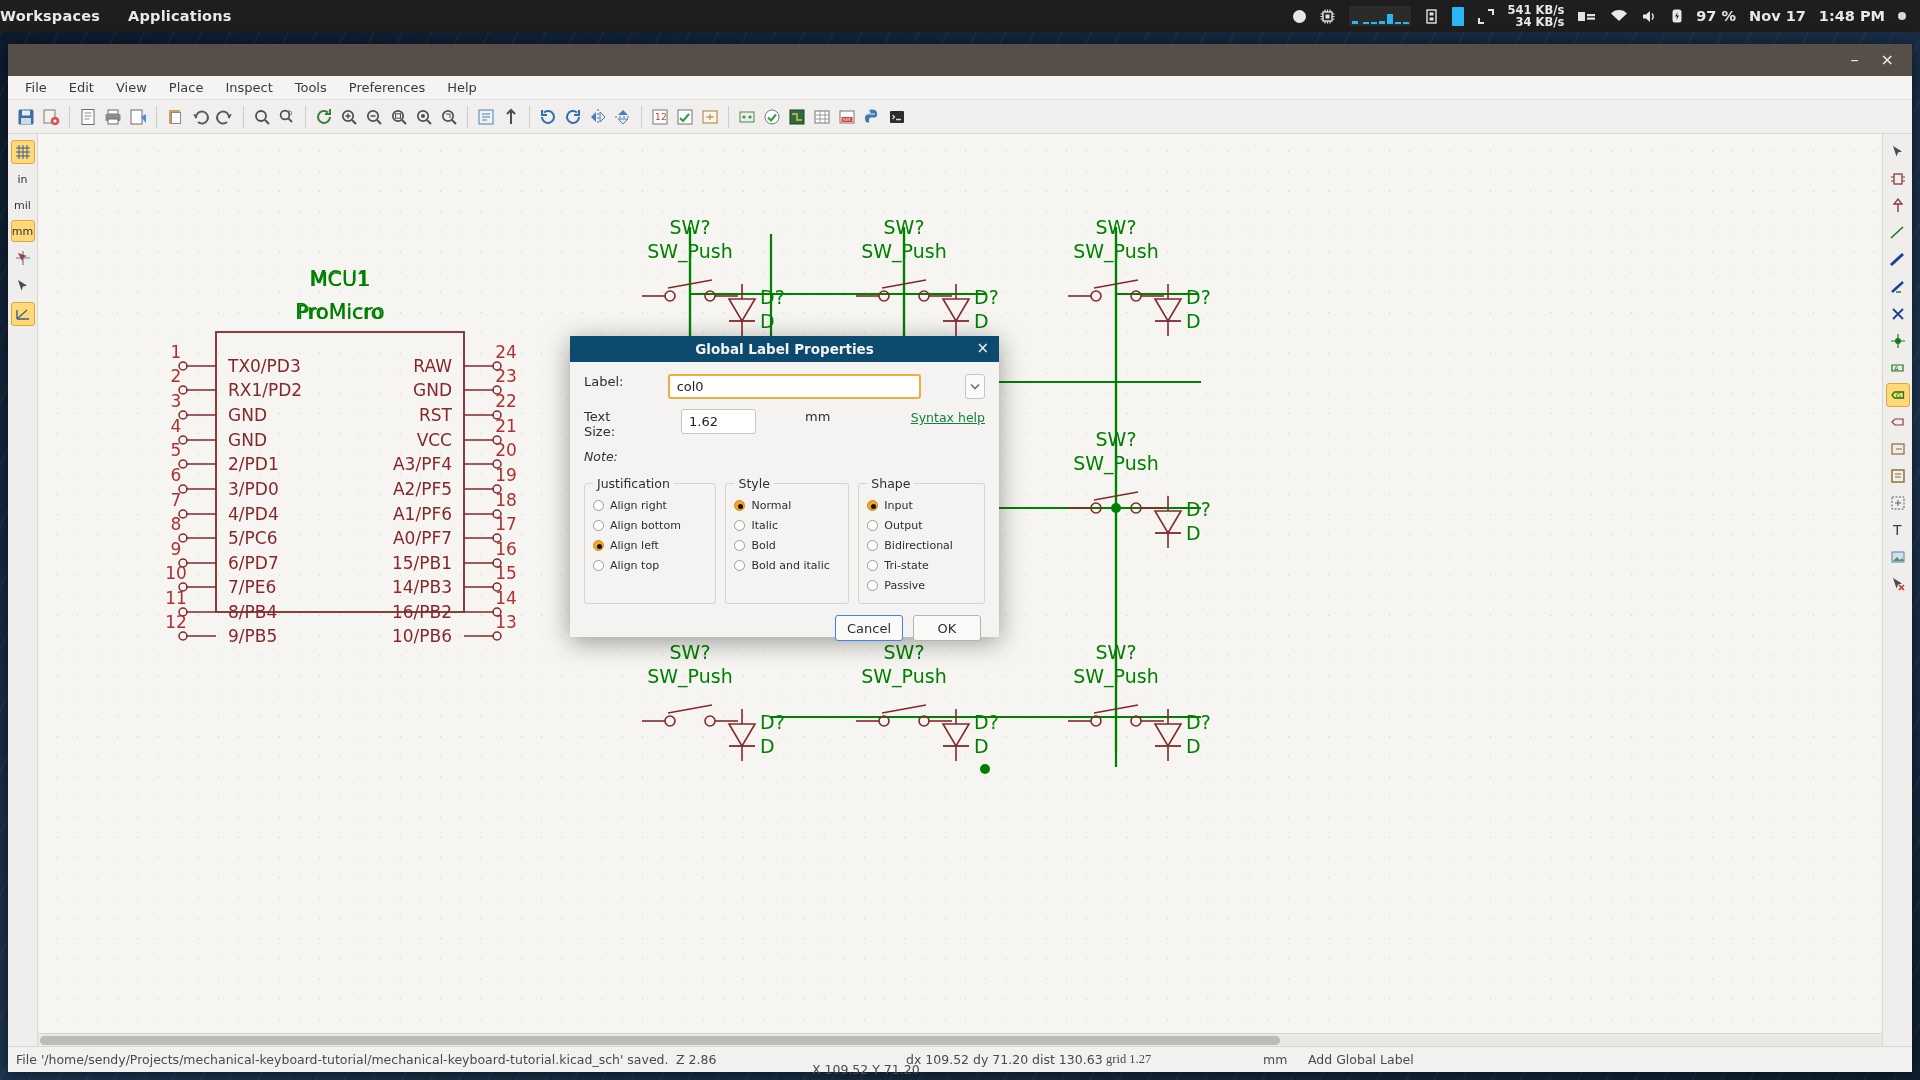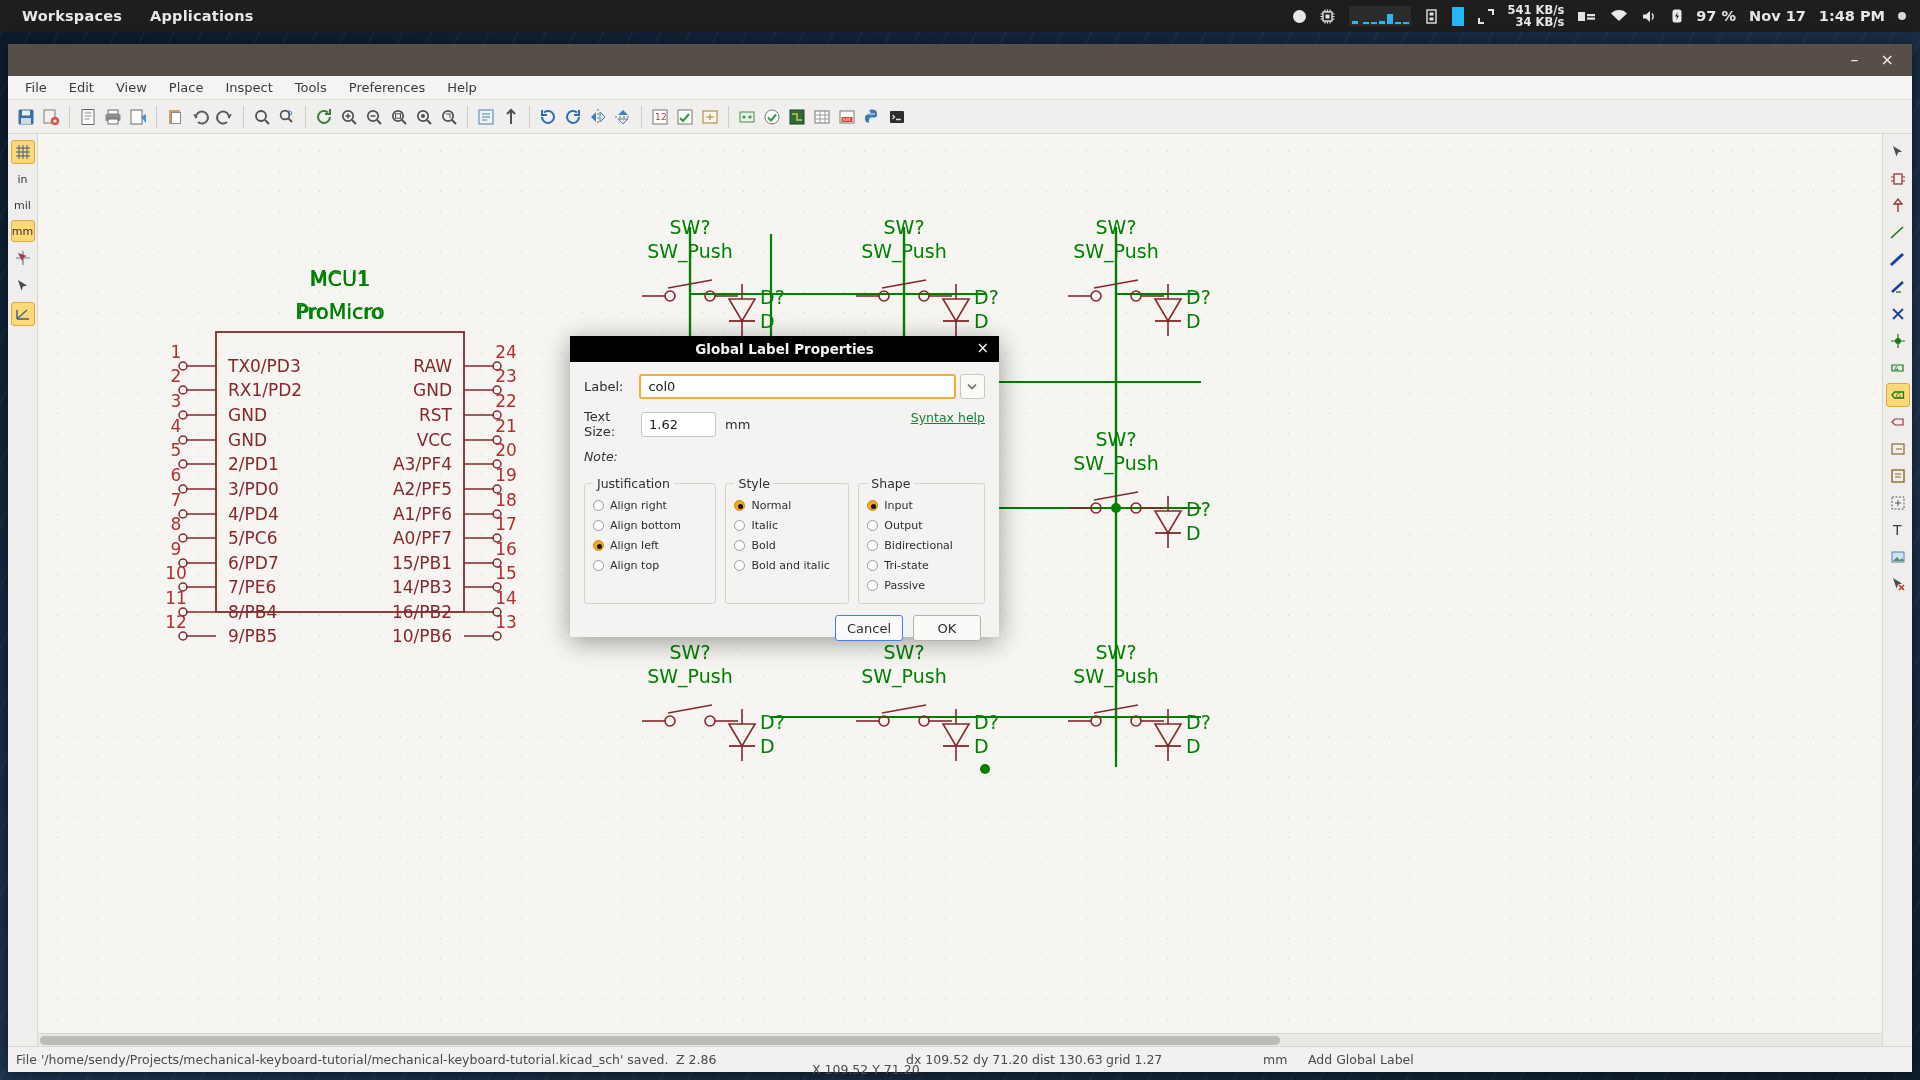--- a/index.html
+++ b/index.html
@@ -8,21 +8,21 @@
     font-family: "DejaVu Sans", "Liberation Sans", sans-serif;
     background: #1b1b1b;
   }
 
   
   #os-panel {
     position: absolute; left: 0; top: 0; width: 1920px; height: 32px;
     background: #1e1e1e; color: #e8e8e8;
     display: flex; align-items: center; font-size: 14.5px; font-weight: bold;
   }
-  .os-left { display: flex; align-items: center; gap: 28px; padding-left: 22px; }
+  .os-left { display: flex; align-items: center; gap: 28px; padding-left: 0; }
   .os-left span { letter-spacing: .2px; }
   .os-spacer { flex: 1; }
   .os-right { display: flex; align-items: center; gap: 13px; padding-right: 14px; }
   .os-right .sysicon { display: flex; align-items: center; justify-content: center; }
   .netspeed { font-size: 11.5px; line-height: 12px; text-align: right; font-weight: bold; }
   .os-clock { font-size: 14.5px; font-weight: bold; }
   .graphbox { width: 62px; height: 20px; background: #2b2b2b; border-radius: 2px;
               position: relative; overflow: hidden; }
   .graphbox i { position: absolute; bottom: 2px; background: #29b6f6; display:block; }
   .dot-circle { width: 13px; height: 13px; border-radius: 50%; background: #e8e8e8; }
@@ -120,42 +120,42 @@
   
   #statusbar {
     height: 26px; background: #f2f1ef; border-top: 1px solid #d9d7d4;
     display: flex; align-items: center; font-size: 12.5px; color: #4a4a4a; flex: none;
   }
   #statusbar .sb { white-space: nowrap; }
   .sb-file { padding-left: 8px; }
   .sb-zoom { position: absolute; left: 668px; }
   .sb-xy   { position: absolute; left: 804px; margin-top: 20px; }
   .sb-d    { position: absolute; left: 898px; }
-  .sb-grid { position: absolute; left: 1098px; }
+  .sb-grid { position: absolute; left: 1098px; font-family: Liberation Serif, serif; }
   .sb-unit { position: absolute; left: 1255px; }
   .sb-tool { position: absolute; left: 1300px; }
   #statusbar { position: relative; }
 
   
   #dialog {
     position: absolute; left: 570px; top: 336px; width: 429px; height: 301px;
     background: #f4f3f1; box-shadow: 0 5px 24px rgba(0,0,0,.38);
     display: flex; flex-direction: column; z-index: 40;
     font-size: 13px; color: #2e2e2e;
   }
   #dlg-title {
-    height: 26px; background: #000000; color: #f5f3f1; position: relative;
+    height: 26px; background: #0c4a6e; color: #f5f3f1; position: relative;
     display: flex; align-items: center; justify-content: center; flex: none;
   }
   #dlg-title .t { font-size: 13.5px; font-weight: bold; }
   #dlg-title .x { position: absolute; right: 10px; top: 4px; font-size: 15px;
                   line-height: 16px; cursor: pointer; }
   #dlg-body { flex: 1; padding: 12px 14px 0 14px; position: relative; }
 
-  .row { display: flex; align-items: center; margin-bottom: 10px; }
+  .row { display: flex; align-items: flex-start; margin-bottom: 10px; gap: 40px; }
   .row .lbl { width: 57px; font-size: 13px; color: #2e2e2e; }
   .txtinput {
     height: 25px; border: 1px solid #c8c6c2; background: #fff; border-radius: 3px;
     padding: 0 7px; display: flex; align-items: center; font-size: 13px; color: #222;
   }
   .txtinput.focus { border: 2px solid #f0ad3c; }
   #label-input { width: 325px; }
   #size-input { width: 75px; }
   .combo-arrow {
     width: 26px; height: 25px; margin-left: 4px; border: 1px solid #c8c6c2; background: #fbfaf9;

